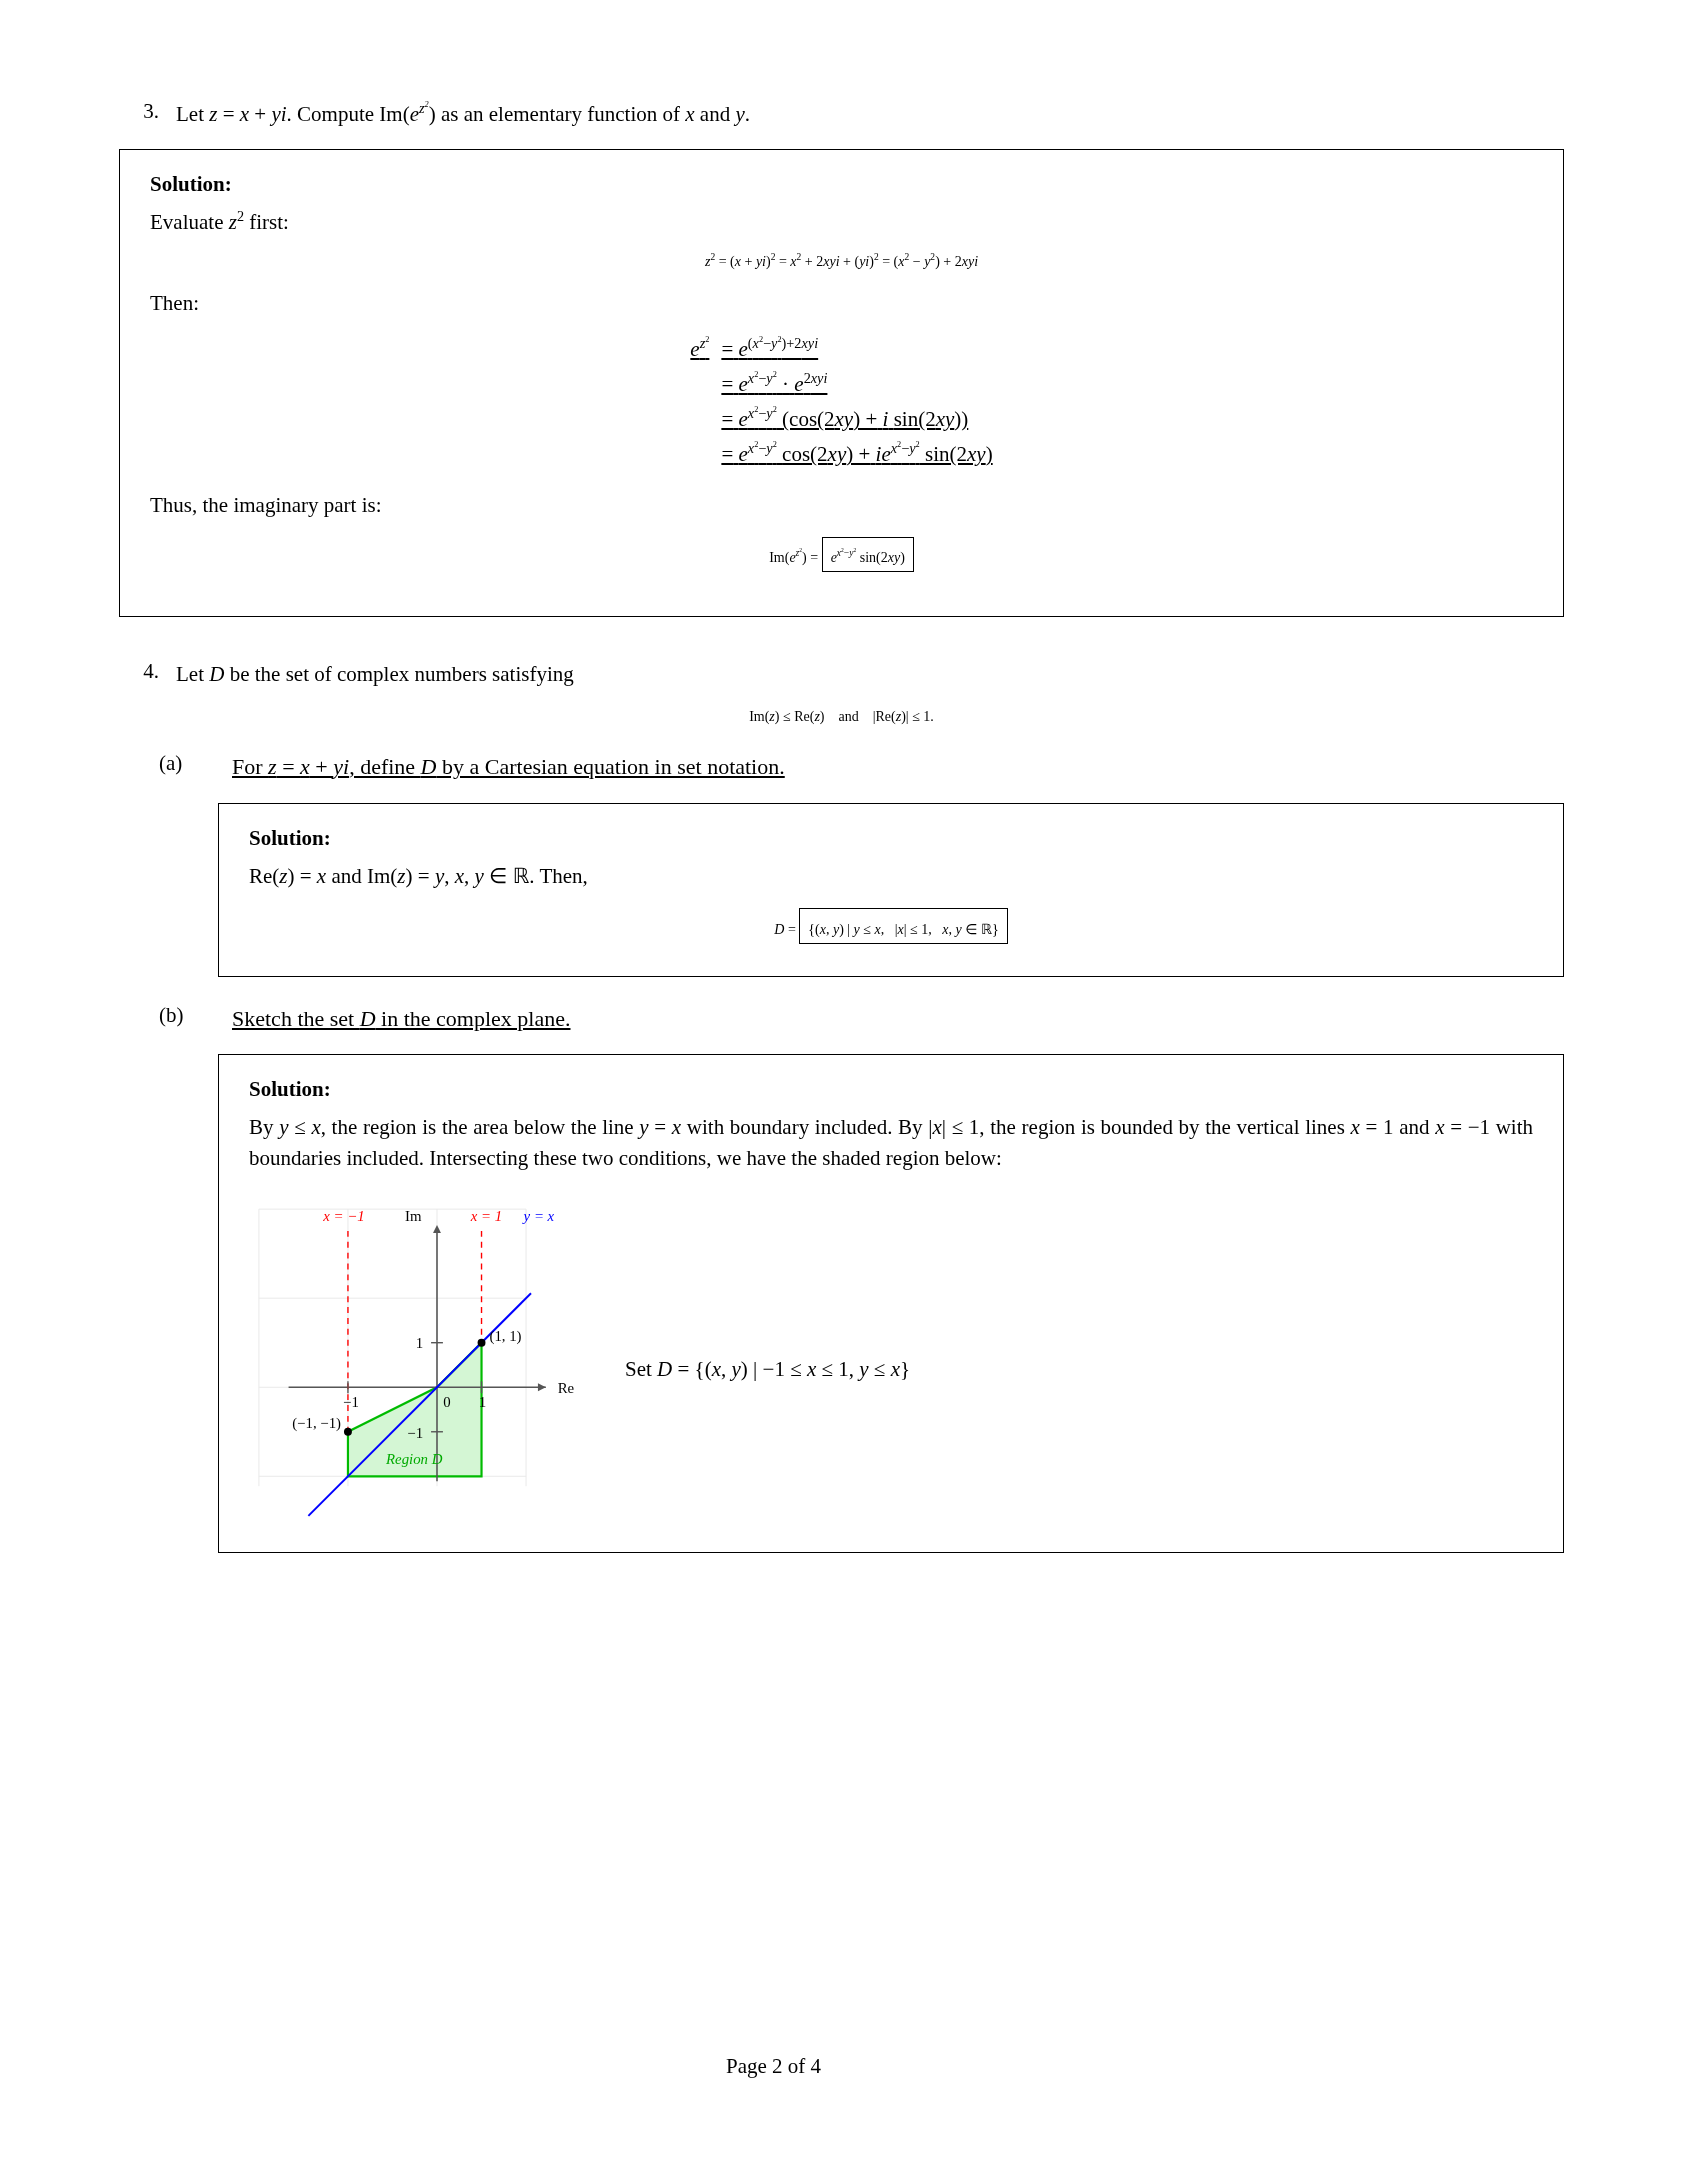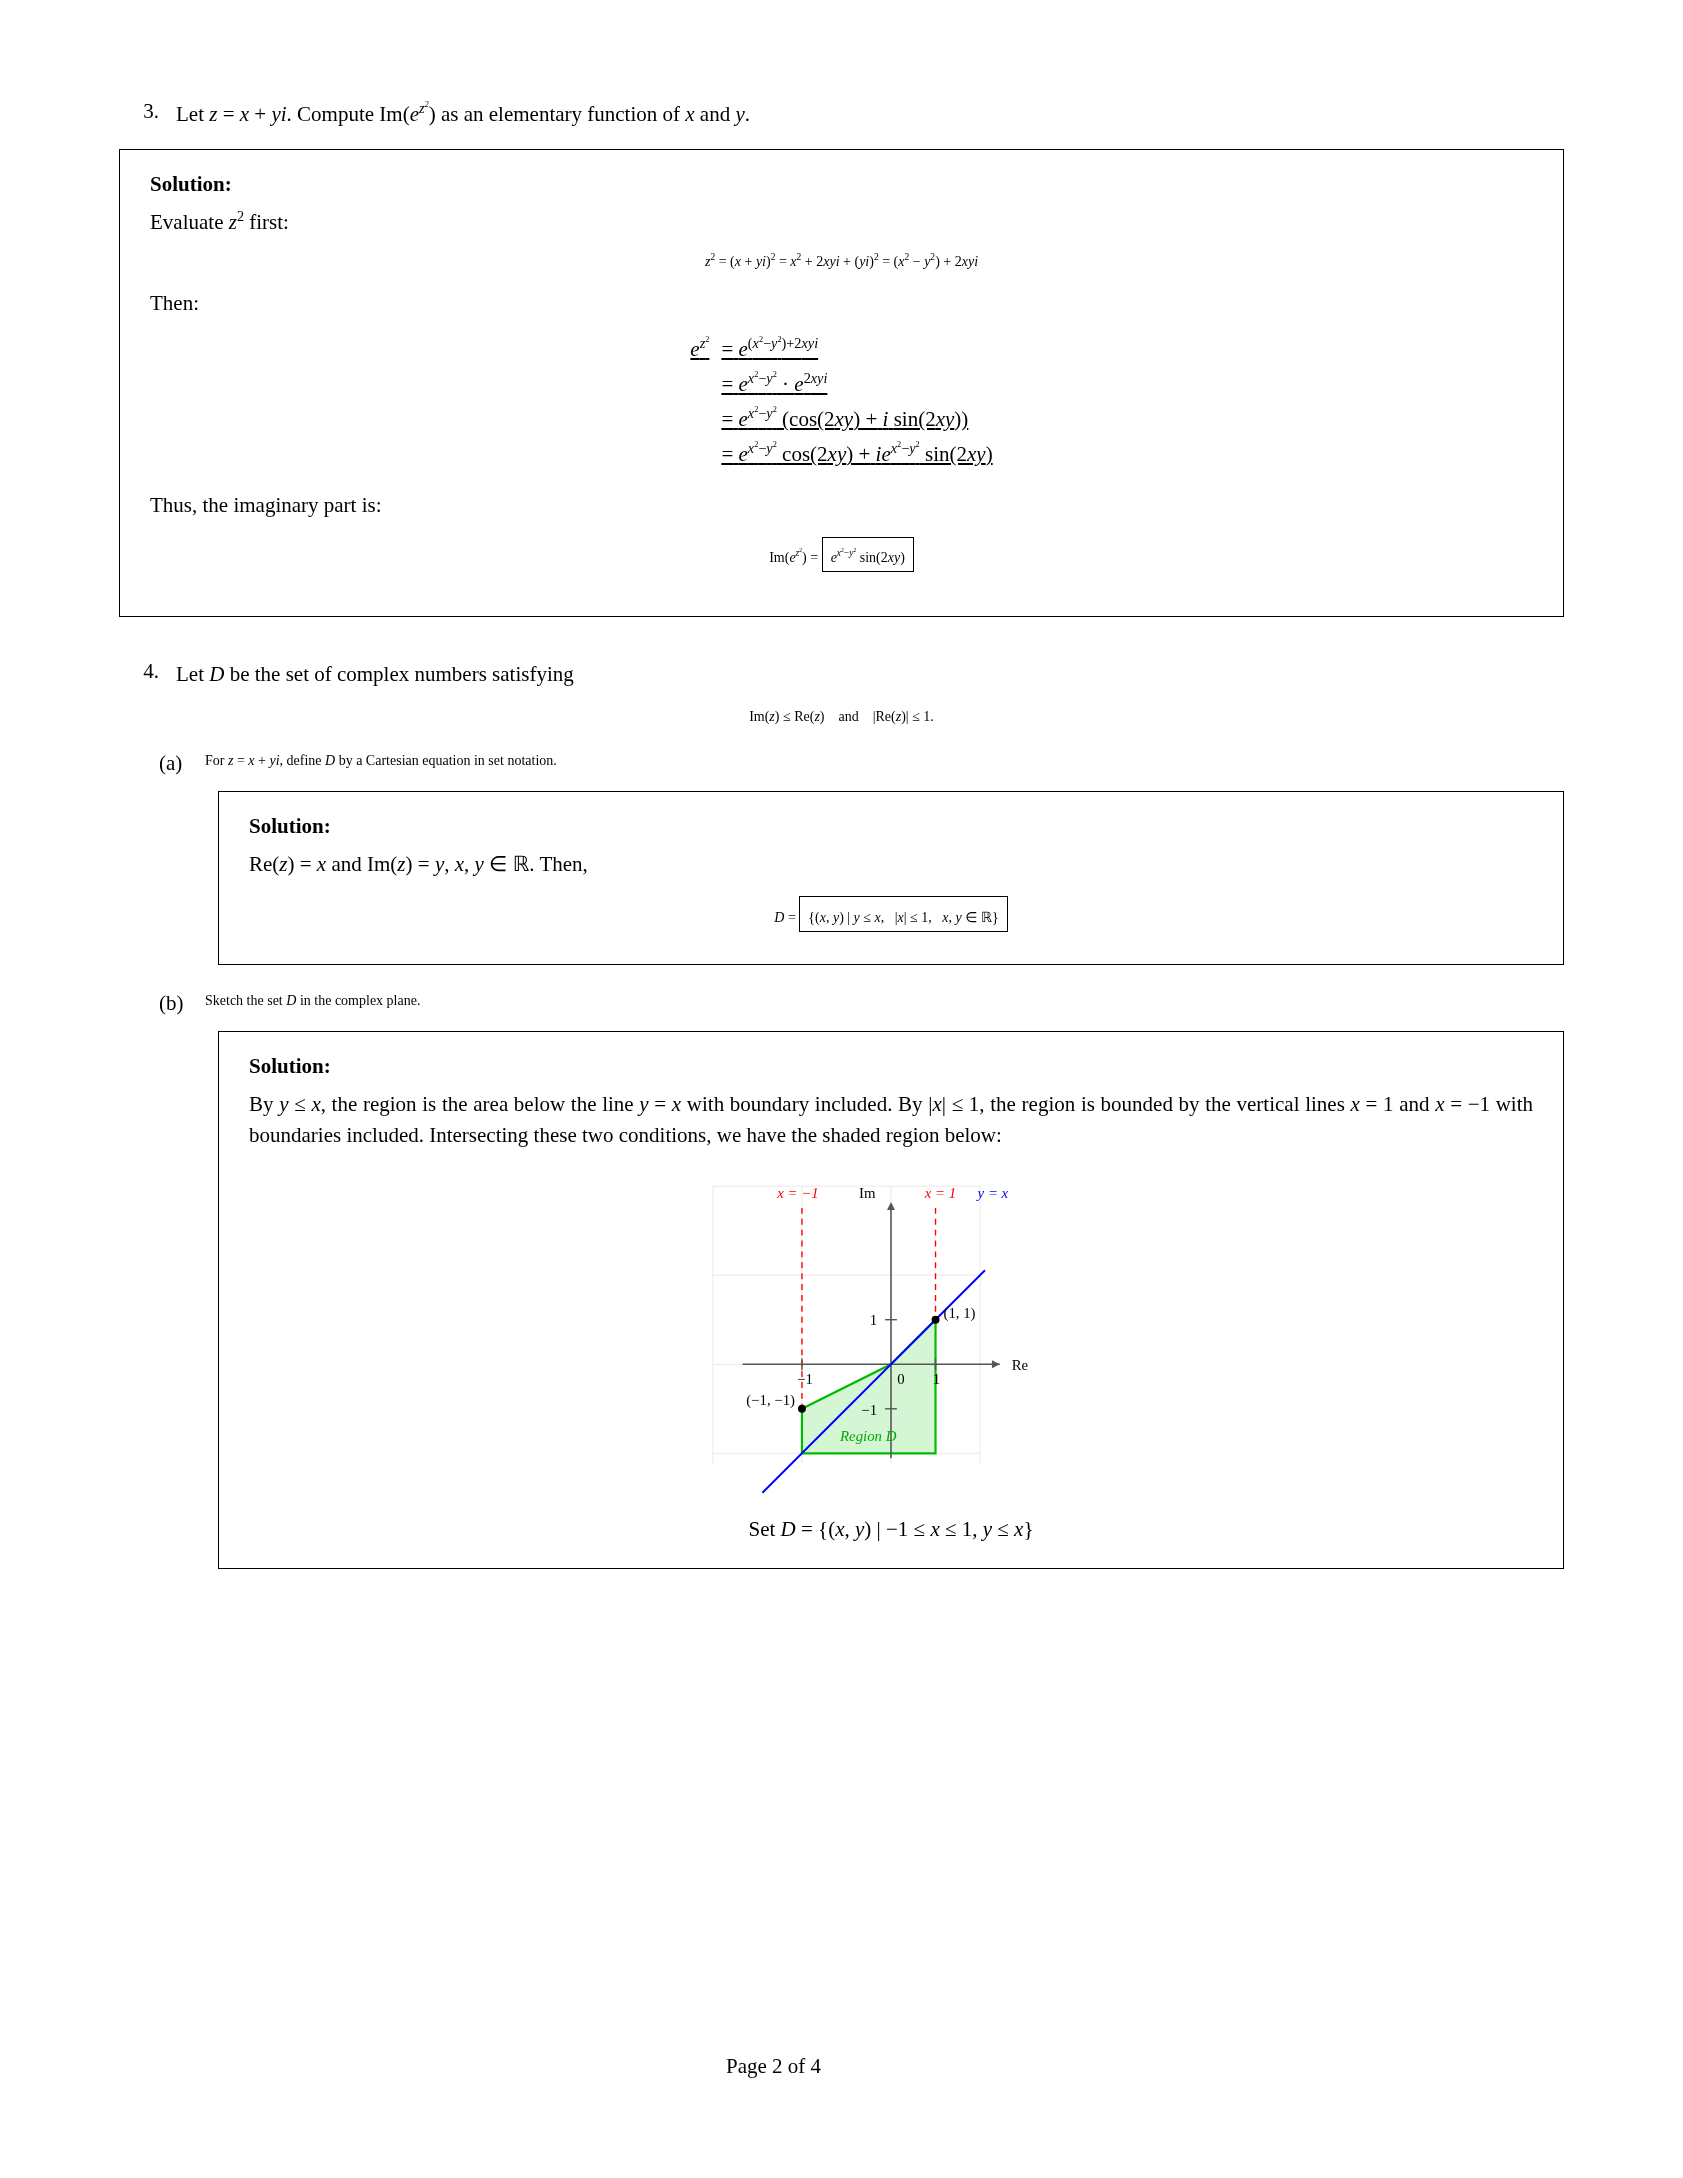--- a/index.html
+++ b/index.html
@@ -102,35 +102,36 @@
   .subitem { position: relative; margin-top: 26px; }
   .sub-num {
     position: absolute;
     left: 40px;
     top: 0;
     width: 50px;
     text-align: left;
     font-size: 21px;
   }
   .sub-body {
-    margin-left: 86px;
-    font-size: 14px;
+    margin-left: 113px;
+    font-size: 22px;
     line-height: 1.45;
+    text-decoration: underline;
   }
   .sub-solbox {
     margin-left: 99px;
   }
 
   .justify { text-align: justify; }
 
   
   .figwrap {
     margin-top: 26px;
     display: flex;
-    flex-direction: column;
+    flex-direction: row;
     align-items: center;
   }
   .figcaption {
     margin-top: 14px;
     font-size: 21px;
   }
 
   
   .footer {
     position: absolute;

